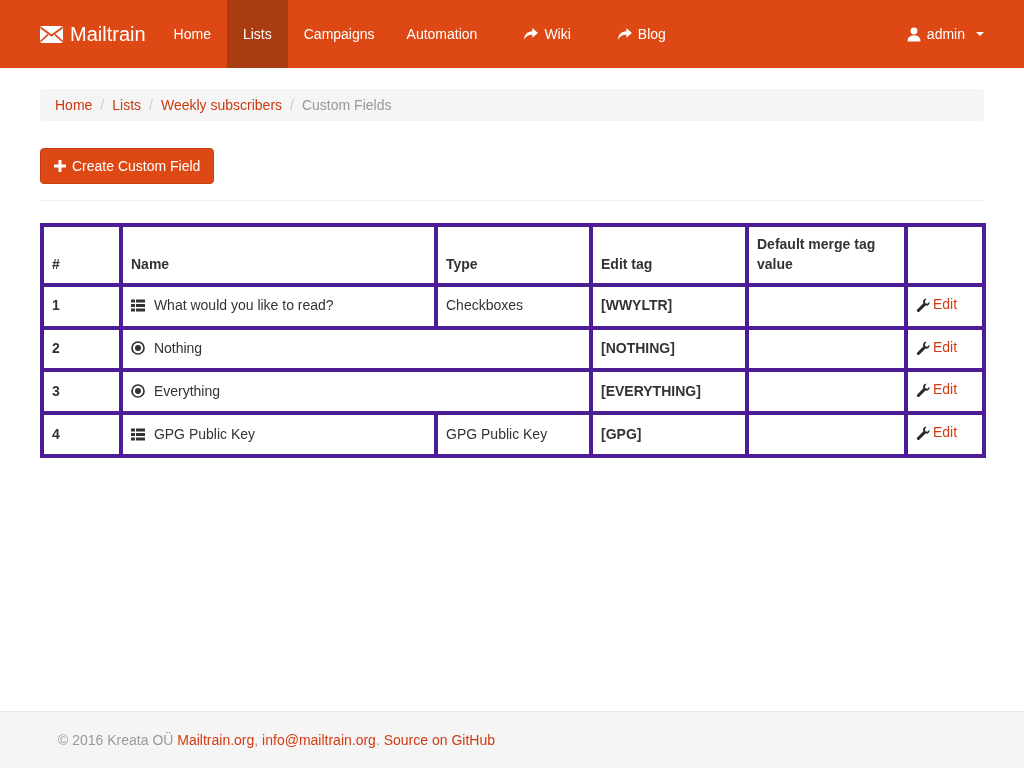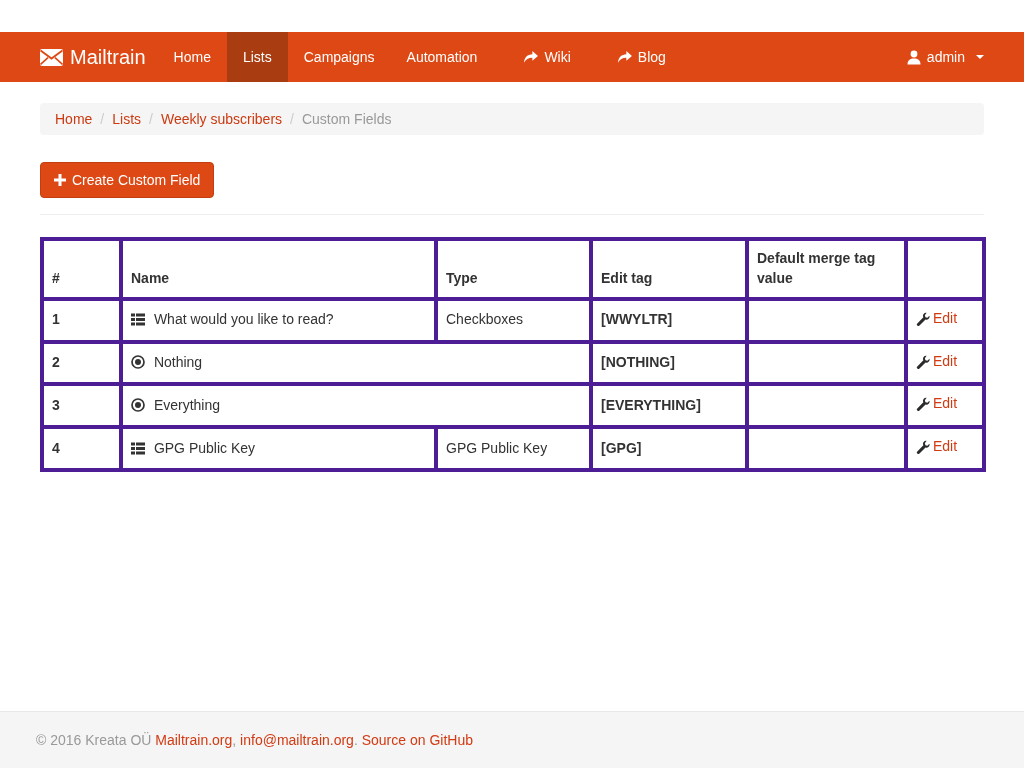--- a/index.html
+++ b/index.html
@@ -8,26 +8,25 @@
     font-family: "Liberation Sans", "DejaVu Sans", sans-serif;
     font-size: 14px;
     color: #333;
     background: #fff;
     display: flex;
     flex-direction: column;
     overflow: hidden;
   }
   
   .navbar {
-    height: 50px;
+    height: 68px;
     background: #DD4814;
     display: flex;
     align-items: stretch;
     flex-shrink: 0;
-    margin-top: 32px;
   }
   .brand {
     display: flex;
     align-items: center;
     gap: 7px;
     margin-left: 40px;
     margin-right: 12px;
     color: #fff;
     font-size: 20px;
     text-decoration: none;
@@ -118,21 +117,21 @@
   .cf-table tbody th.idx { font-weight: 700; }
   .mergetag { font-weight: 700; }
   .cficon { display: inline-flex; vertical-align: -2px; margin-right: 5px; }
   .edit-link { color: #D23A12; text-decoration: none; display: inline-flex; align-items: center; gap: 3px; }
   .wrench { display: inline-flex; }
   
   .footer {
     flex-shrink: 0;
     background: #f5f5f5;
     border-top: 1px solid #e7e7e7;
-    padding: 20px 36px;
+    padding: 20px 58px;
     color: #999;
     font-size: 14px;
   }
   .footer a { color: #D23A12; text-decoration: none; }
 </style>
 </head>
 <body>
 
 <nav class="navbar">
   <a class="brand" href="#">

